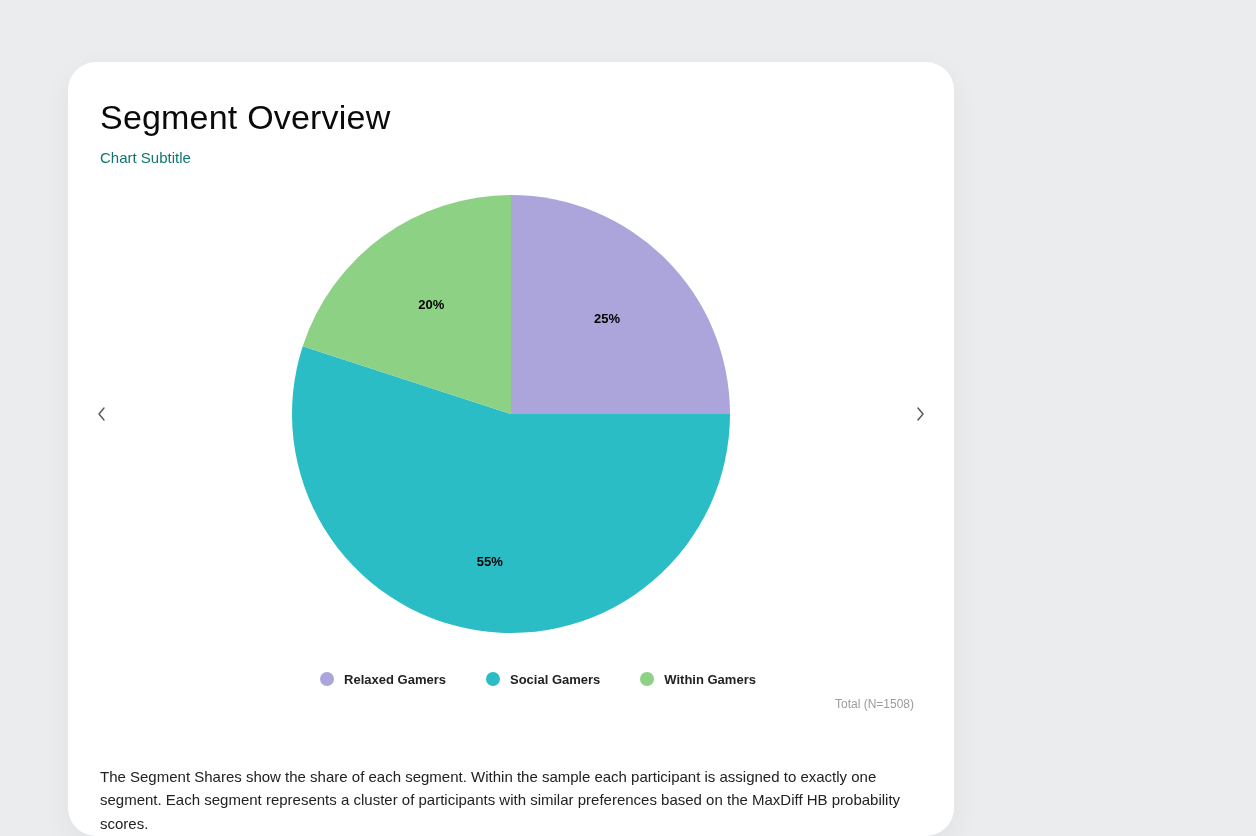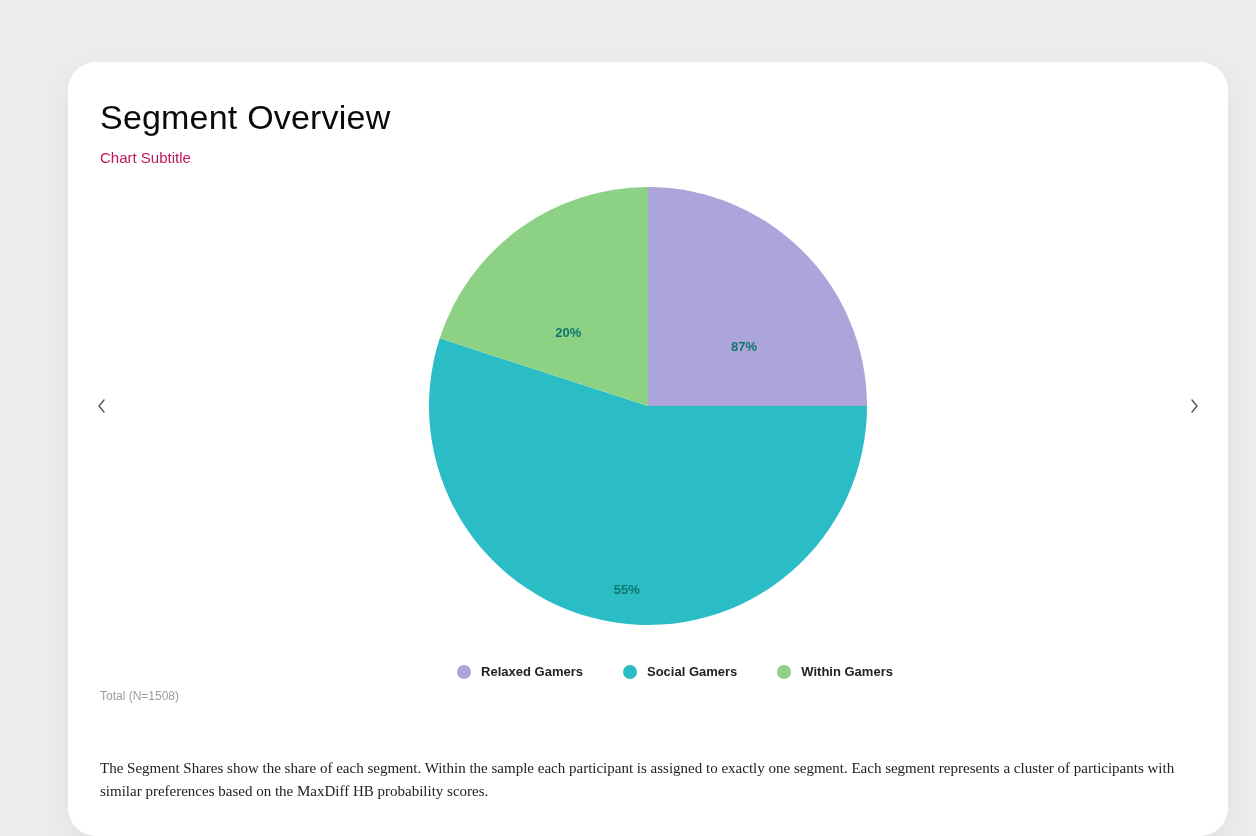--- a/index.html
+++ b/index.html
@@ -8,38 +8,38 @@
     background: #ebeced;
     width: 1256px;
     height: 836px;
     overflow: hidden;
     position: relative;
   }
   .card {
     position: absolute;
     left: 68px;
     top: 62px;
-    width: 1160px;
+    width: 886px;
     height: 774px;
     background: #ffffff;
     border-radius: 28px;
     box-shadow: 0 10px 30px rgba(0,0,0,0.05);
     padding: 36px 32px 0 32px;
   }
   .title {
     font-size: 34px;
     font-weight: 400;
     color: #0a0a0a;
     letter-spacing: 0.2px;
     margin-bottom: 12px;
   }
   .subtitle {
     font-size: 15px;
-    color: #be185d;
-    margin-bottom: 0;
+    color: #0f766e;
+    margin-bottom: 8px;
   }
   .chart-row {
     position: relative;
     width: 100%;
     display: flex;
     align-items: center;
     justify-content: center;
     height: 480px;
   }
   .nav-btn {
@@ -59,59 +59,57 @@
   .pie-wrap {
     position: relative;
     width: 438px;
     height: 438px;
   }
   .pie-wrap svg { display: block; }
   .slice-label {
     position: absolute;
     font-size: 13px;
     font-weight: 700;
-    color: #0f766e;
+    color: #000000;
     transform: translate(-50%, -50%);
     white-space: nowrap;
-    margin-top: 36px;
   }
   .legend {
     display: flex;
     gap: 40px;
     justify-content: center;
     margin-top: 18px;
     margin-left: 54px;
   }
   .legend-item {
     display: flex;
-    align-items: flex-end;
+    align-items: flex-start;
     gap: 10px;
     font-size: 13px;
     font-weight: 600;
     color: #222;
   }
   .swatch {
     width: 14px;
     height: 14px;
     border-radius: 50%;
     display: inline-block;
   }
   .total-note {
-    text-align: left;
+    text-align: right;
     font-size: 12px;
     color: #9c9c9e;
     margin-top: 10px;
     padding-right: 8px;
   }
   .description {
     margin-top: 54px;
     font-size: 15px;
     line-height: 1.55;
     color: #222;
-    font-family: Liberation Serif, serif;
   }
 </style>
 </head>
 <body>
 
 <div class="card">
   <h1 class="title">Segment Overview</h1>
   <div class="subtitle">Chart Subtitle</div>
 
   <div class="chart-row">
@@ -121,21 +119,21 @@
         </svg>
     </div>
 
     <div class="pie-wrap">
       <svg id="pie-svg" width="438" height="438" viewBox="0 0 438 438">
           <path d="M 219 219 L 219 0 A 219 219 0 0 1 438 219 Z" fill="#aba5dc"></path>
           <path d="M 219 219 L 438 219 A 219 219 0 1 1 10.71862293136138 151.32527823188644 Z" fill="#2bbdc6"></path>
           <path d="M 219 219 L 10.71862293136138 151.32527823188644 A 219 219 0 0 1 218.99999999999997 0 Z" fill="#8dd184"></path>
         </svg>
       <div id="pie-labels">
-          <div class="slice-label" style="left: 315.011px; top: 122.989px;">87%</div>
+          <div class="slice-label" style="left: 315.011px; top: 122.989px;">25%</div>
           <div class="slice-label" style="left: 197.759px; top: 366px;">55%</div>
           <div class="slice-label" style="left: 139.191px; top: 109.152px;">20%</div>
         </div>
     </div>
 
     <div class="nav-btn nav-right">
       <svg width="12" height="16" viewBox="0 0 12 16">
           <path d="M4 2 L9 8 L4 14" fill="none" stroke="#555" stroke-width="1.4" stroke-linecap="round" stroke-linejoin="round"></path>
         </svg>
     </div>

